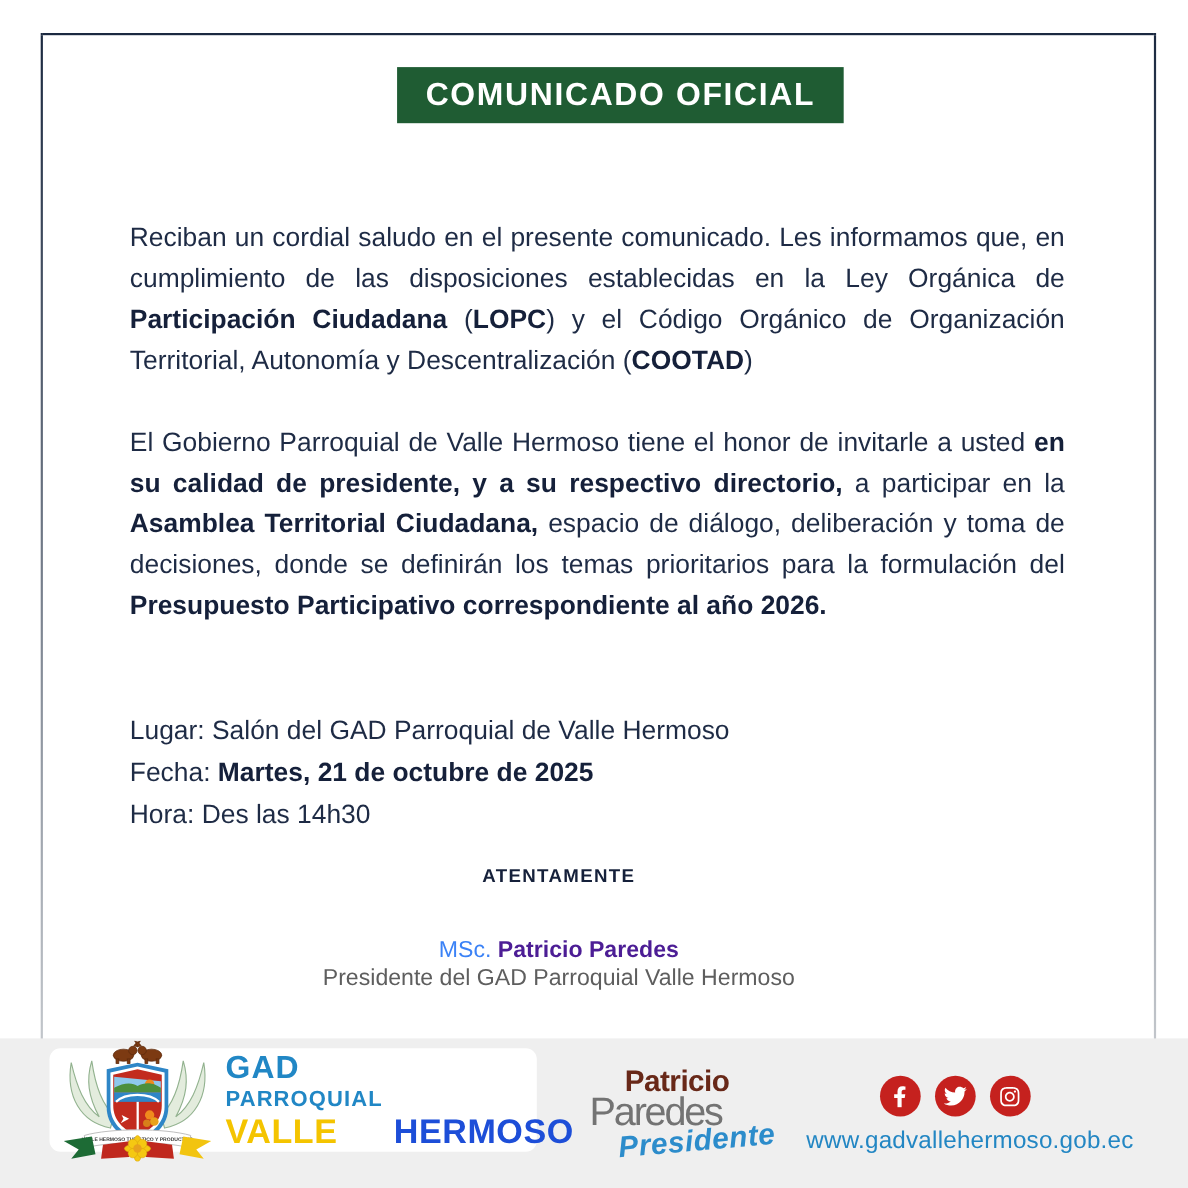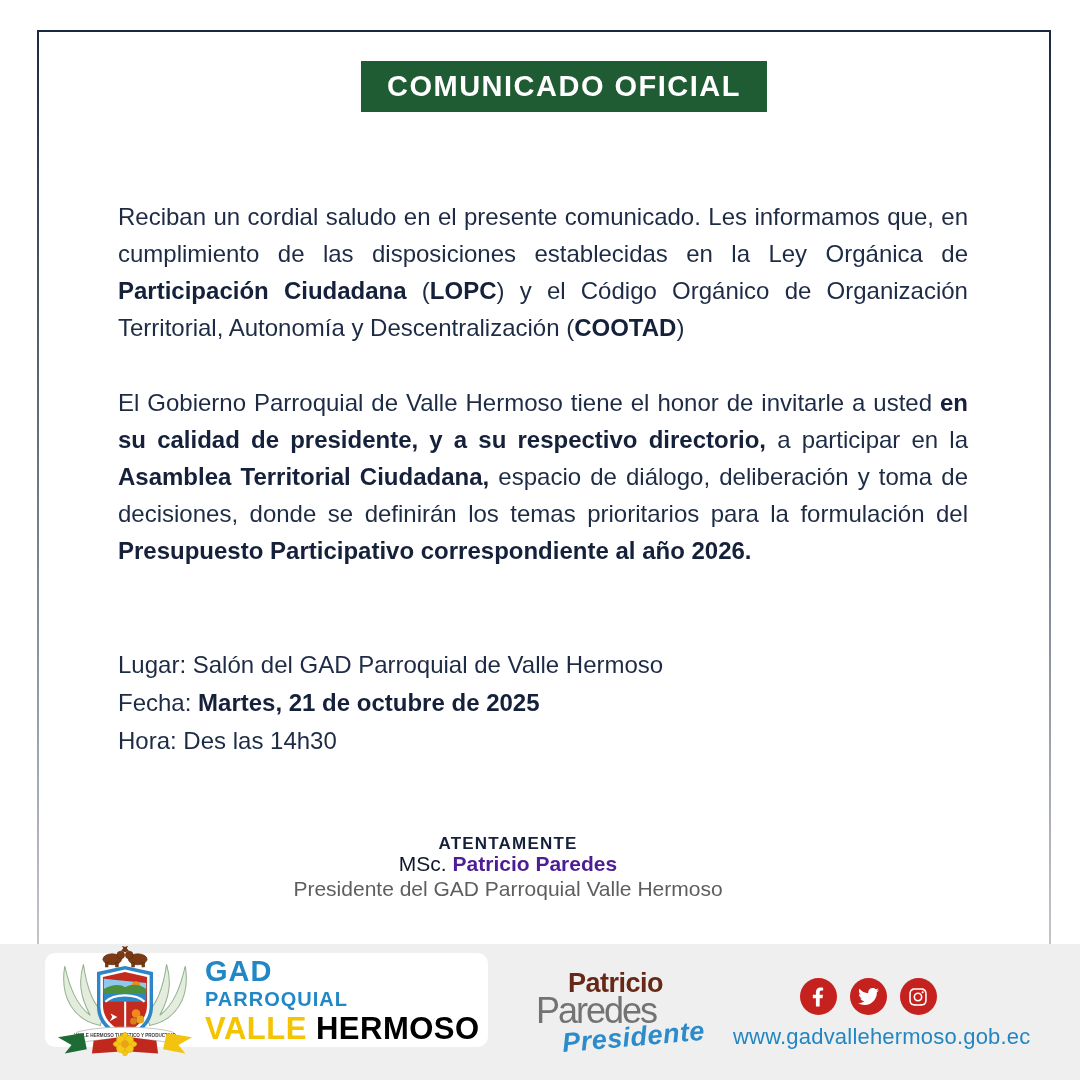--- a/index.html
+++ b/index.html
@@ -15,38 +15,38 @@
   .heading{position:absolute;top:131px;left:0;width:100%;text-align:center;
            color:#172440;font-size:27px;font-weight:800;letter-spacing:0.5px;line-height:31px;margin:0;}
   .heading span{display:block;}
   .para{position:absolute;left:118px;width:850px;margin:0;font-size:24px;line-height:37px;
         text-align:justify;color:#1e2b45;}
   .para b{color:#15203a;}
   .p1{top:198px;}
   .p2{top:384px;}
   .details{position:absolute;left:118px;top:646px;width:850px;font-size:24px;line-height:38px;color:#1e2b45;}
   .details b{color:#15203a;}
-  .closing{position:absolute;left:118px;top:834px;width:780px;text-align:center;
+  .closing{position:absolute;left:118px;top:787px;width:780px;text-align:center;
            font-size:17px;font-weight:800;letter-spacing:1.2px;color:#15203a;}
   .signature{position:absolute;left:118px;top:851px;width:780px;text-align:center;}
   .sig-name{font-size:21px;line-height:26px;}
-  .gray{color:#0f172a;}
+  .gray{color:#3b82f6;}
   .sig-name b{color:#4c1d95;}
   .sig-small{font-size:21px;line-height:23px;color:#5e5e5e;}
   
   .footer{position:absolute;left:0;bottom:0;width:1080px;height:136px;background:#efefef;}
   .gad-card{position:absolute;left:45px;top:9px;width:443px;height:94px;background:#fff;
             border-radius:10px;display:flex;align-items:center;box-sizing:border-box;padding-left:6px;}
   .crest{flex:0 0 auto;}
   .gad-text{margin-left:6px;line-height:1;}
   .g1{font-size:29px;font-weight:800;color:#2187c5;letter-spacing:1px;}
   .g2{font-size:20px;font-weight:800;color:#2187c5;letter-spacing:1px;margin-top:3px;}
   .g3{font-size:31px;font-weight:800;letter-spacing:0.5px;margin-top:4px;white-space:nowrap;}
   .valle{color:#f4c400;}
-  .hermoso{color:#000000;}
+  .hermoso{color:#1d4ed8;margin-left:42px;}
   .candidate{position:absolute;left:536px;top:26px;width:190px;line-height:1;}
   .c1{color:#682818;font-weight:800;font-size:27px;margin-left:32px;letter-spacing:-0.5px;}
   .c2{color:#737373;font-weight:400;font-size:36px;letter-spacing:-2px;margin-top:-4px;}
   .c3{color:#2c8ccb;font-style:italic;font-weight:700;font-size:27px;margin-top:-6px;margin-left:26px;
       transform:rotate(-5deg);letter-spacing:0.5px;}
   .footer-right{position:absolute;left:733px;top:34px;width:270px;text-align:center;}
   .social-row{display:flex;justify-content:center;gap:13px;margin-bottom:9px;}
   .social{width:37px;height:37px;border-radius:50%;background:#c5211e;display:flex;
           align-items:center;justify-content:center;cursor:pointer;}
   .website{color:#2286c3;font-size:22px;letter-spacing:0.2px;}

